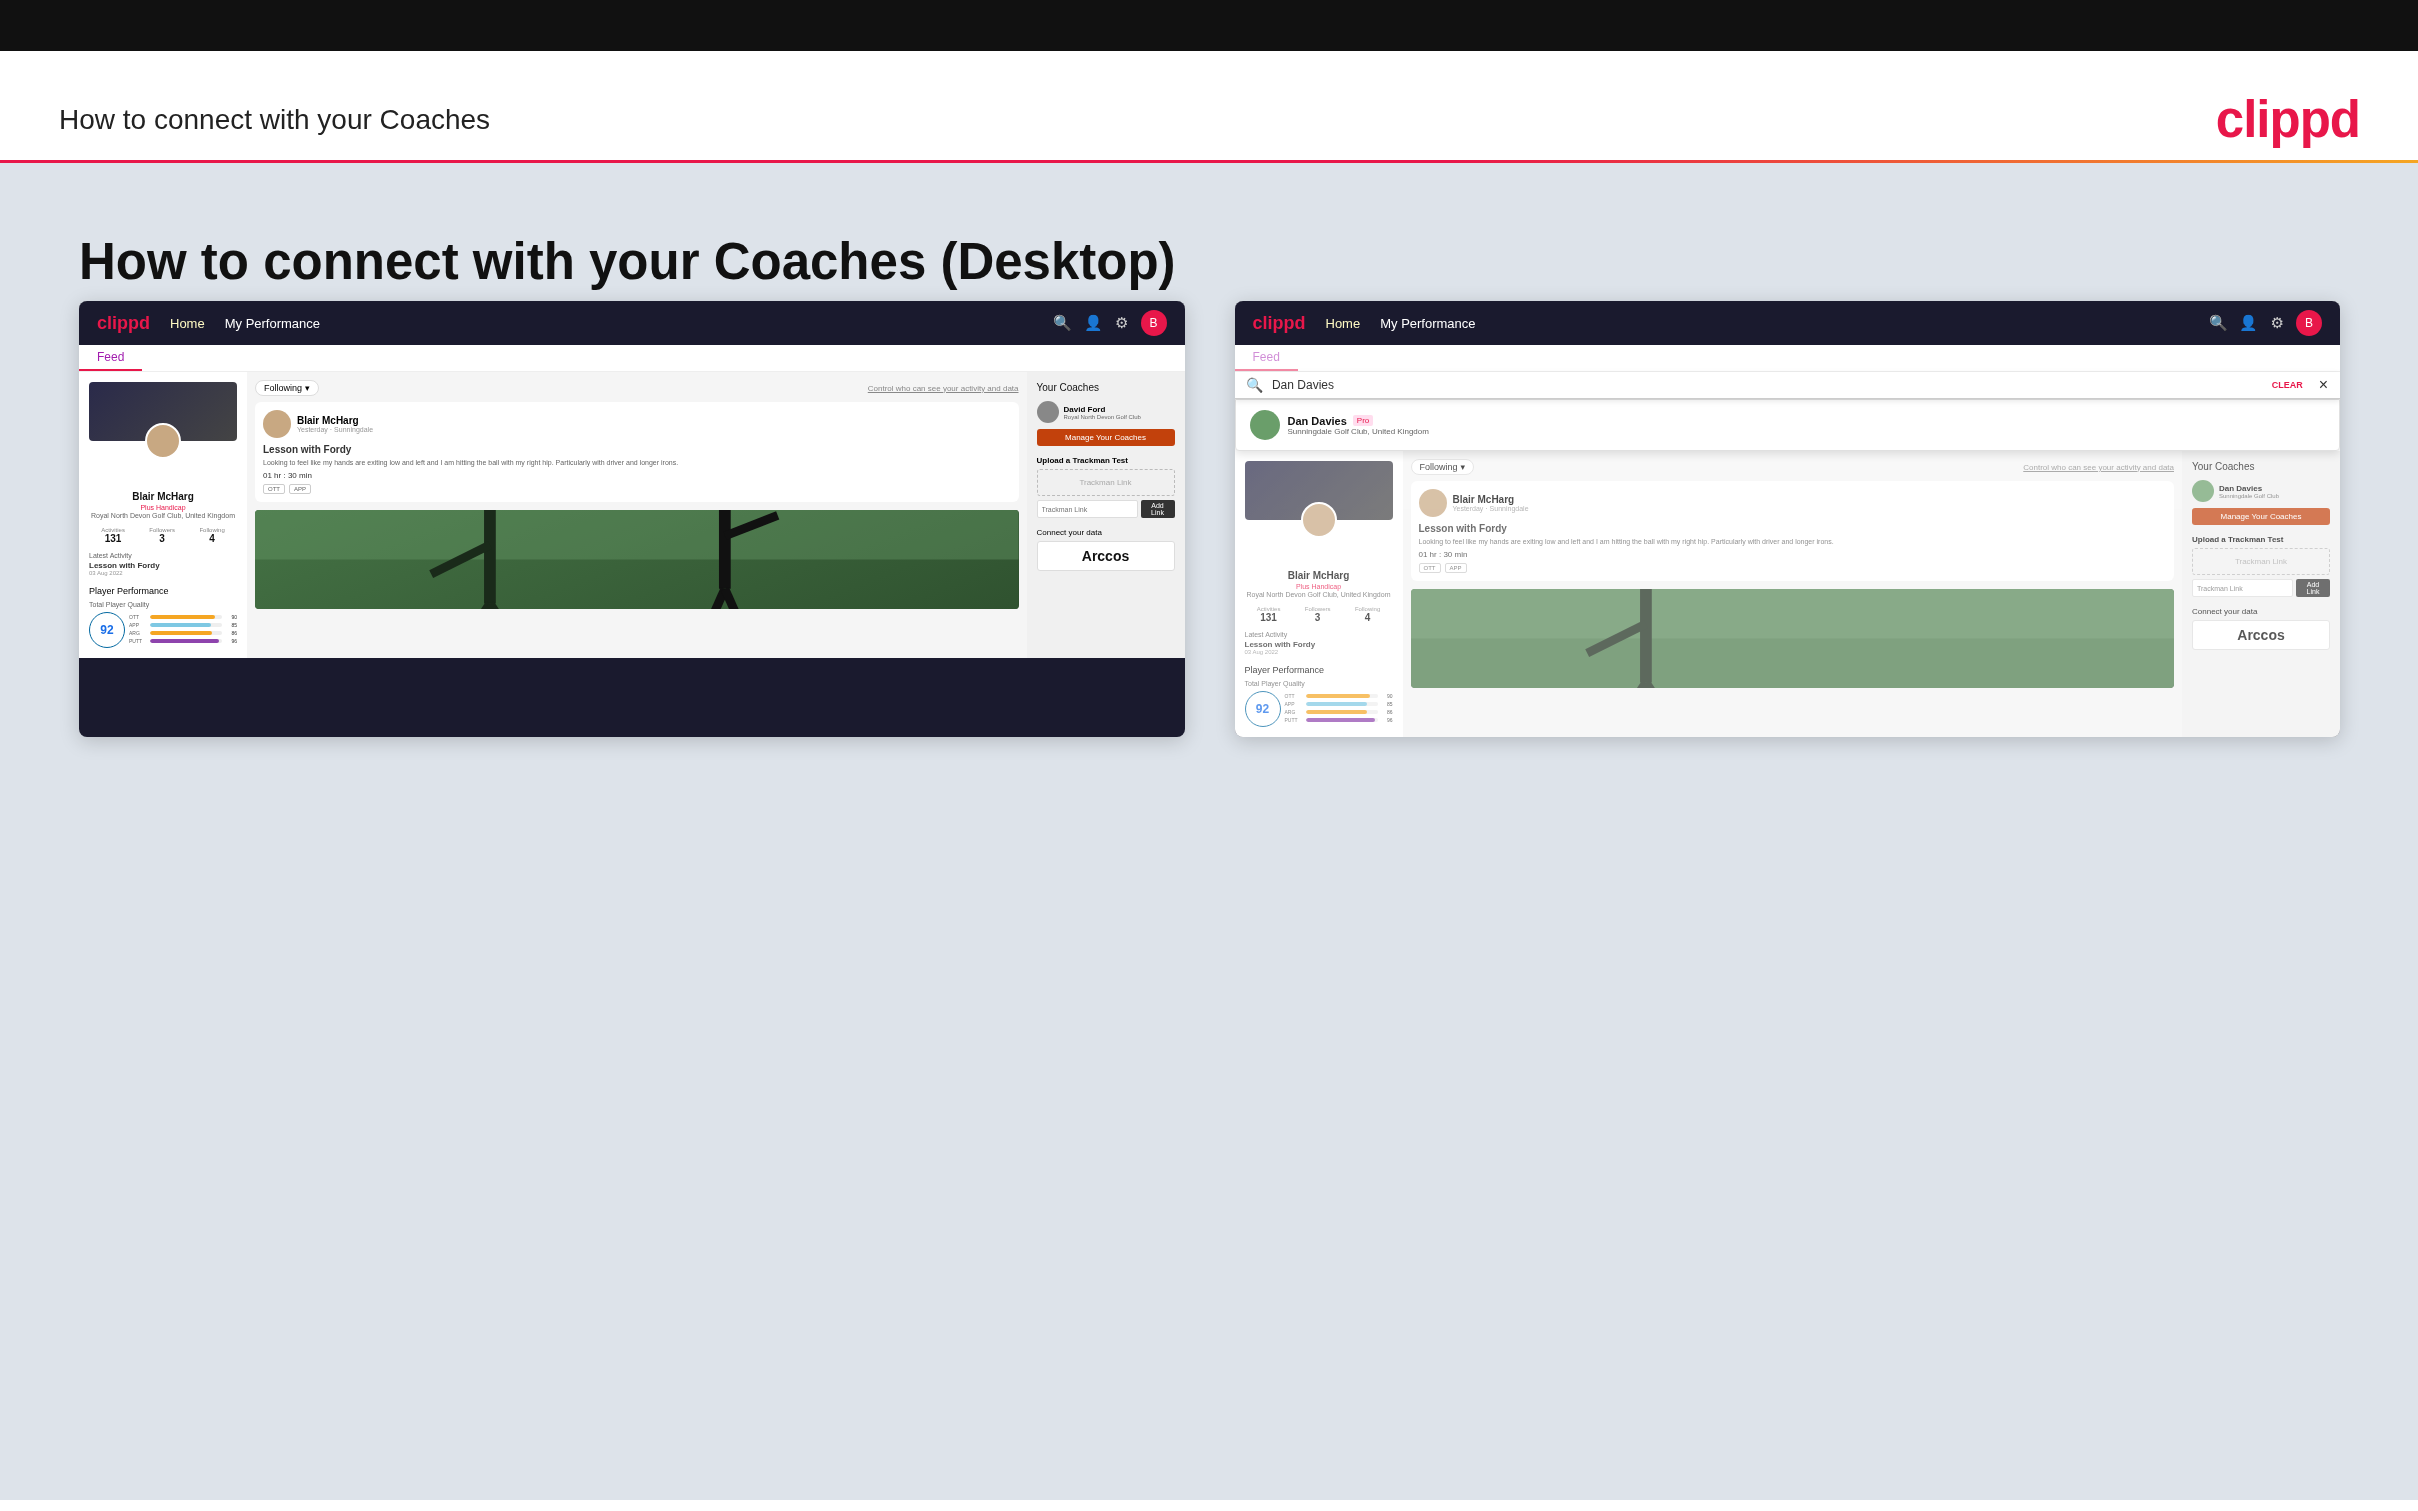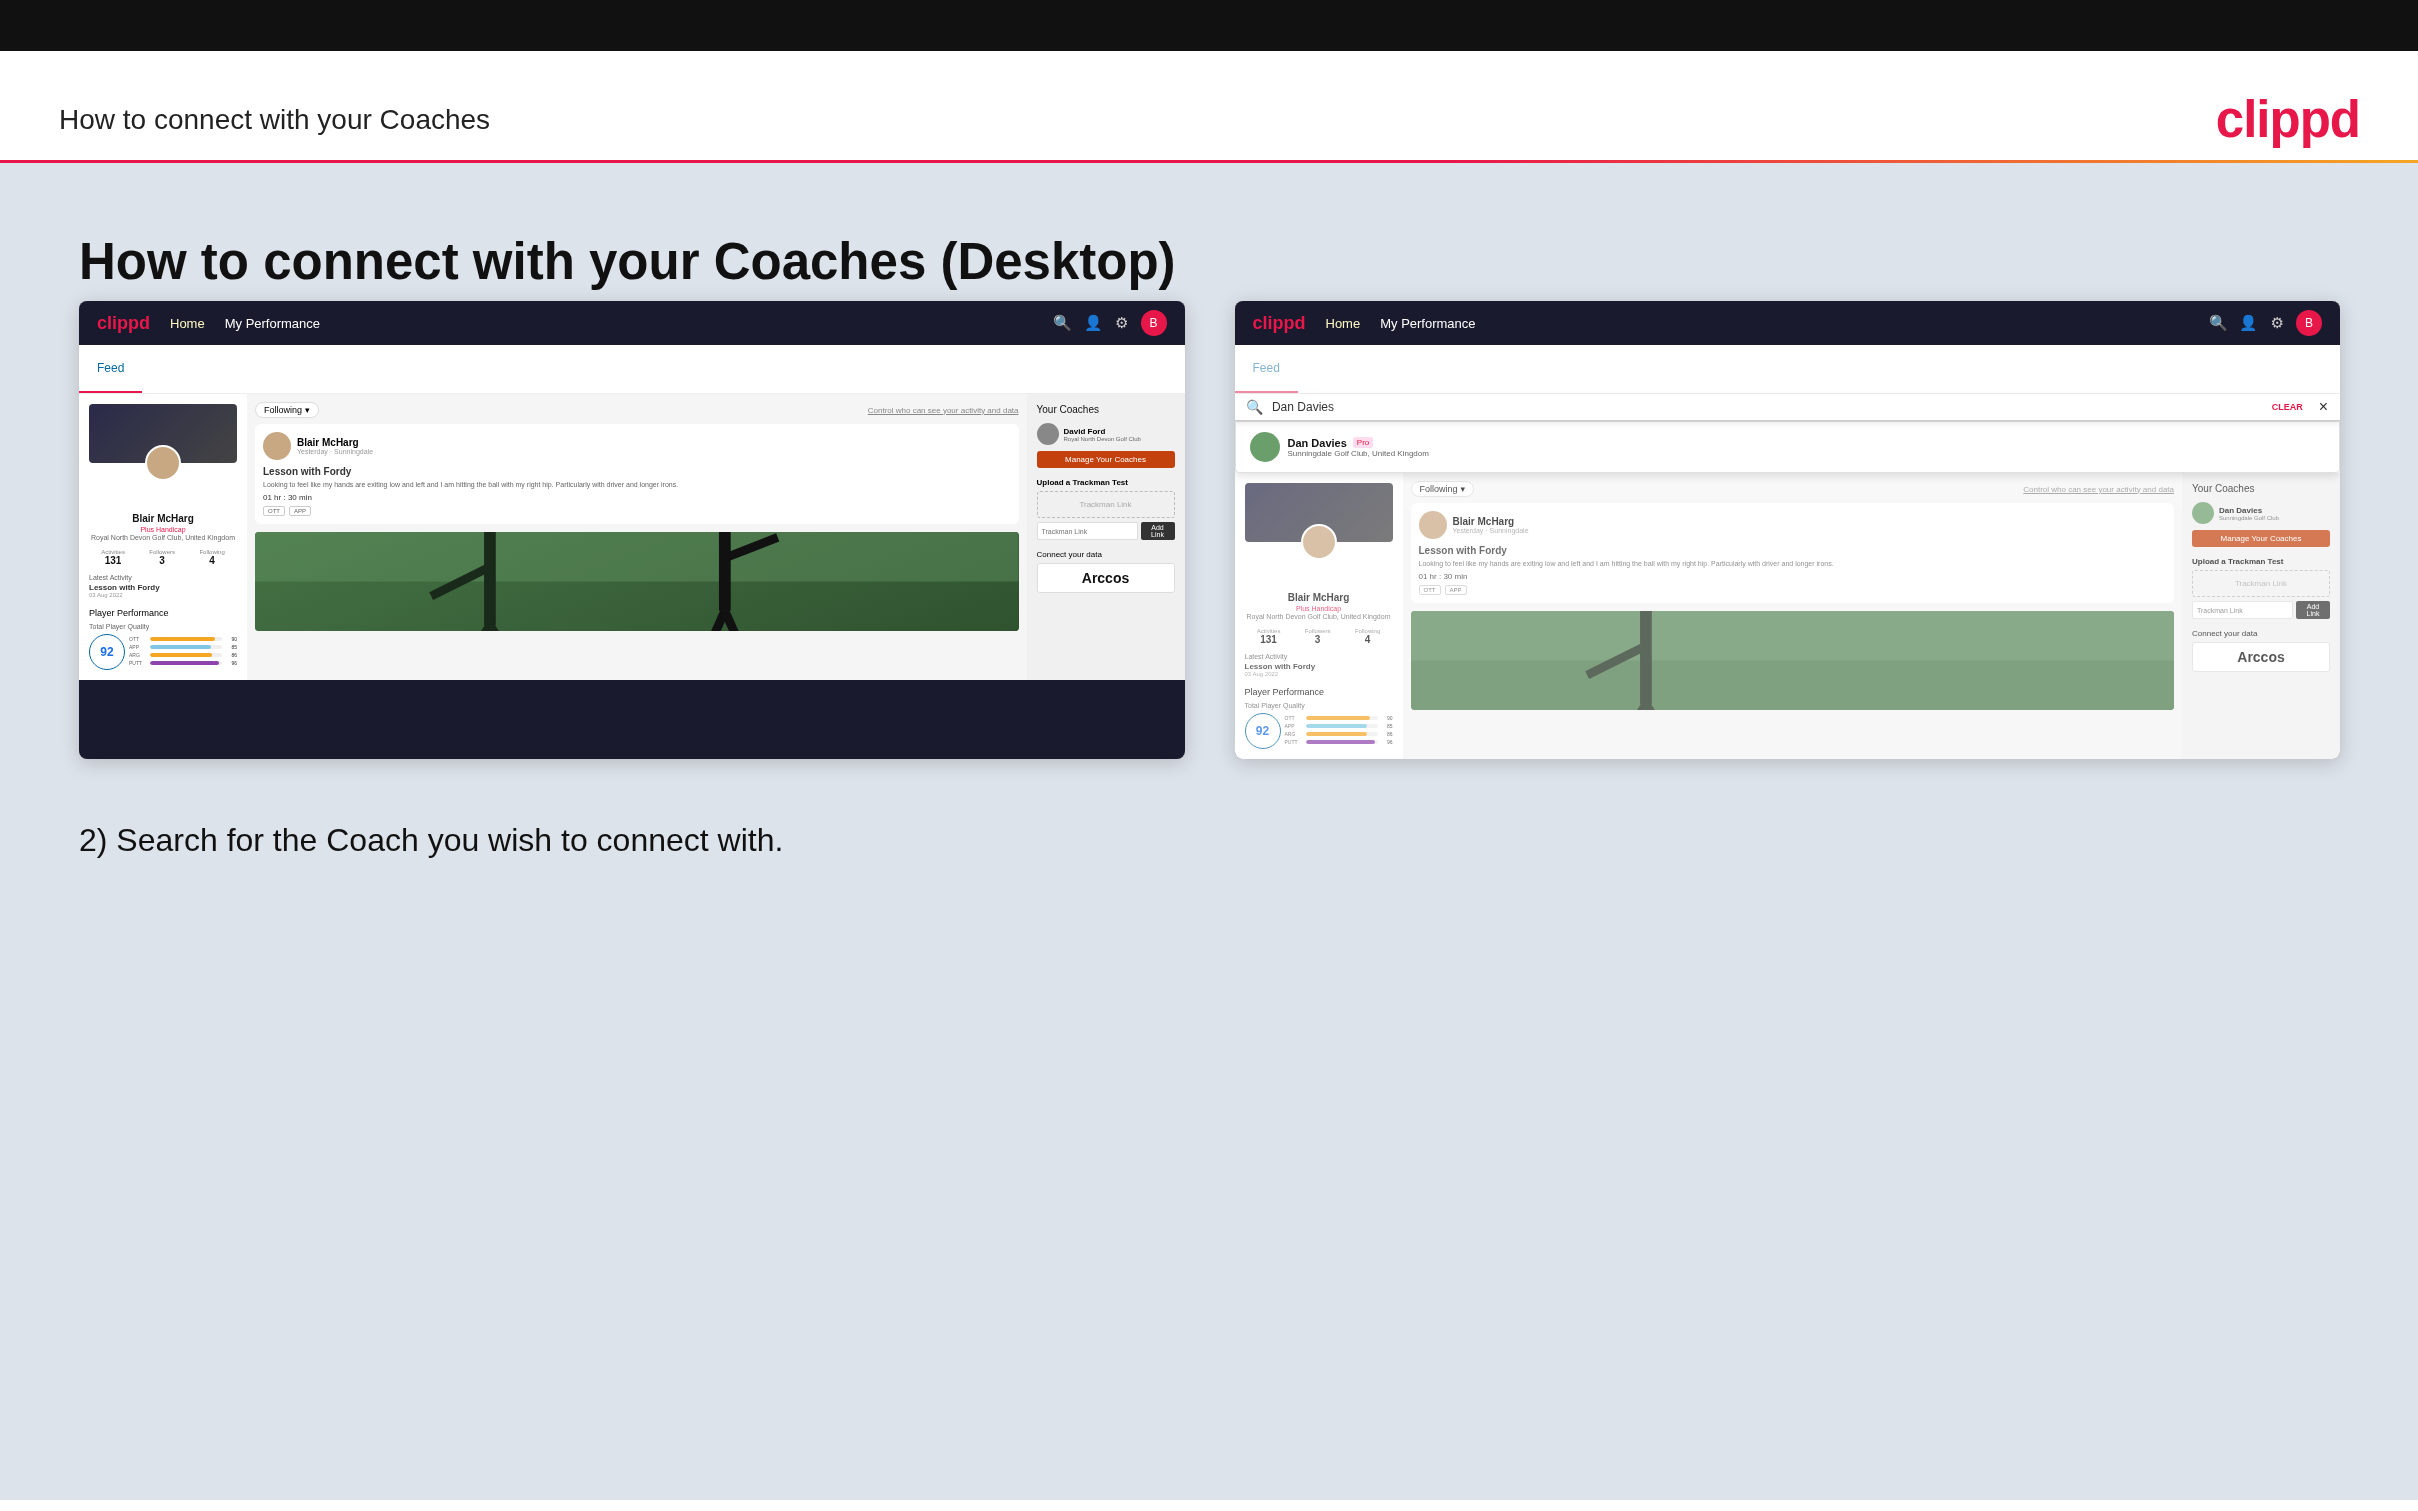--- a/index.html
+++ b/index.html
@@ -148,23 +148,23 @@
 
     .nav-icon-btn {
       color: #ccc;
       font-size: 15px;
       cursor: pointer;
     }
 
     
     .feed-tab {
       background: #fff;
-      padding: 16px 18px;
+      padding: 5px 18px;
       font-size: 12px;
-      color: #0369a1;
+      color: #a21caf;
       border-bottom: 2px solid #e8174a;
       display: inline-block;
     }
 
     
     .app-body {
       display: flex;
       background: #f5f5f5;
     }
 
@@ -946,21 +946,20 @@
             </div>
             <div class="connect-title">Connect your data</div>
             <div class="arccos-logo">Arccos</div>
           </div>
         </div>
       </div>
     </div>
   </div>
 
   <div class="steps-row">
-    <div class="step-desc">2) Search for the Coach you wish to connect with.</div>
   </div>
 
 </div>
 
 <div class="footer">
   
 </div>
 
 
 </body></html>

